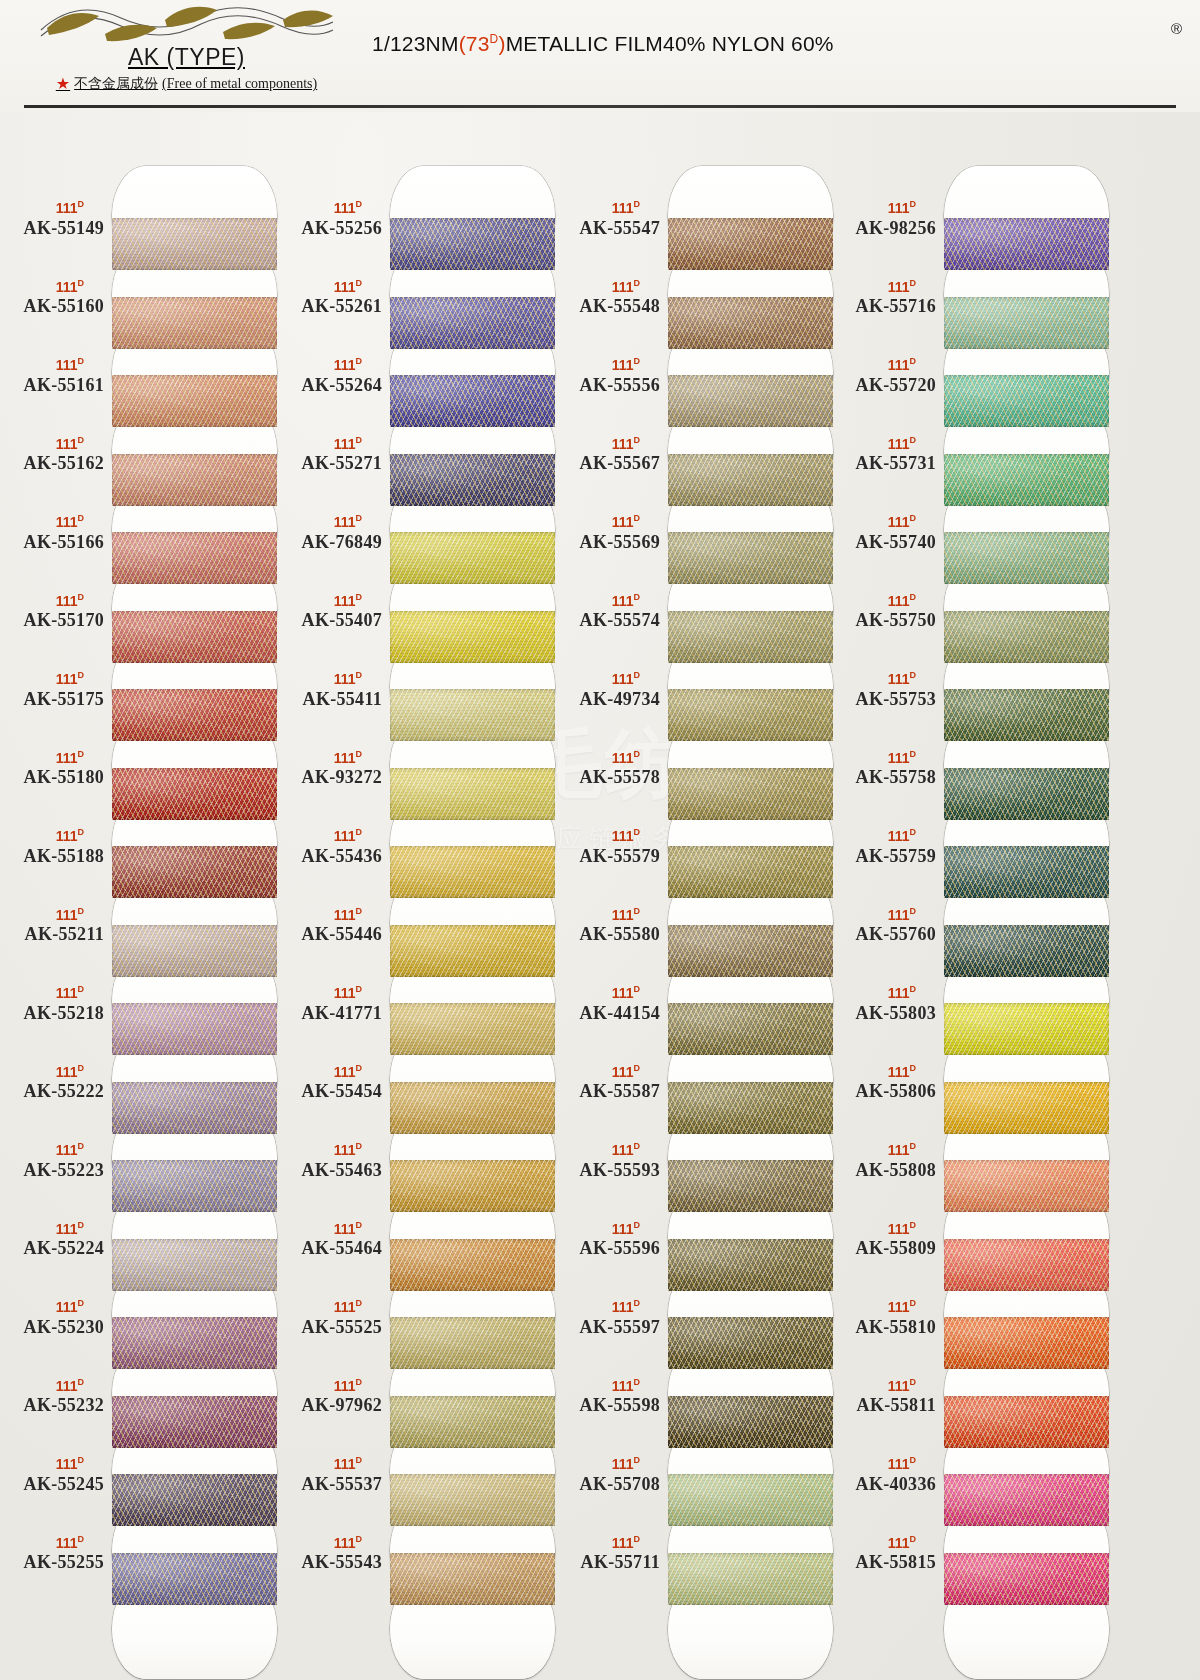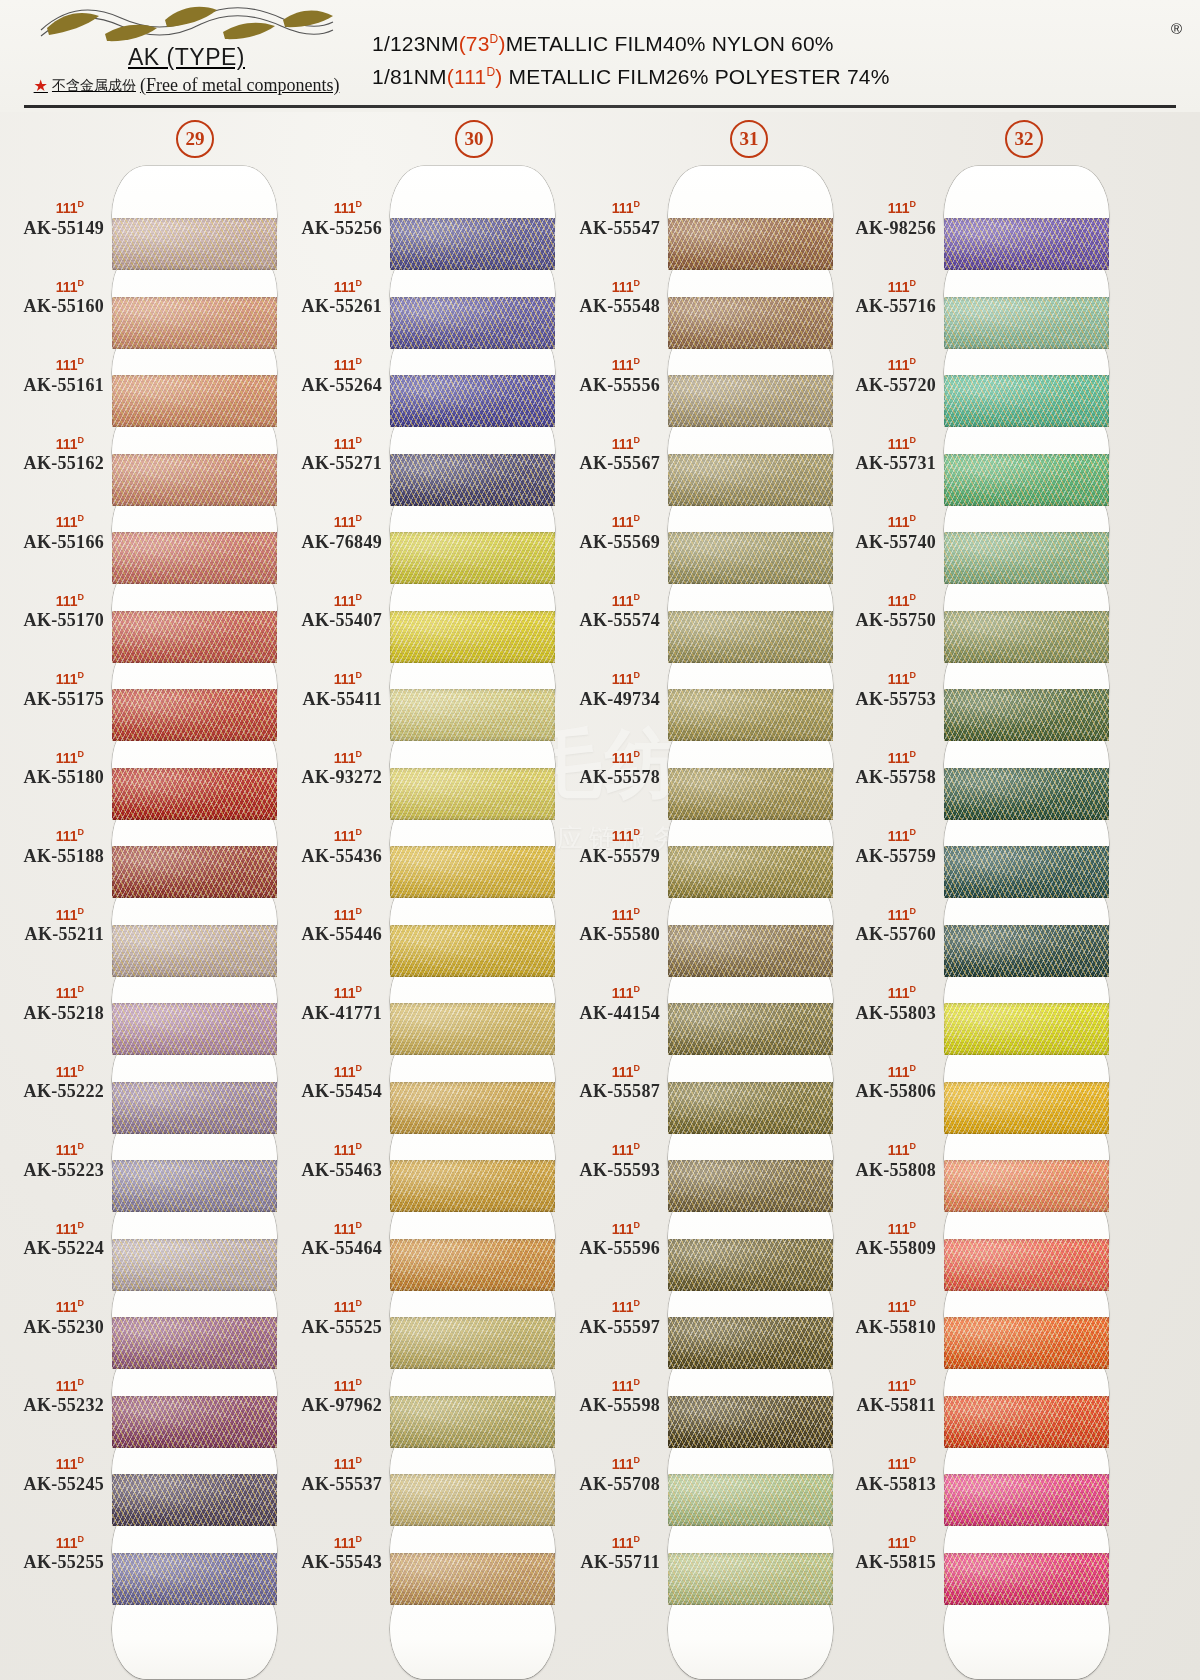--- a/index.html
+++ b/index.html
@@ -31,21 +31,21 @@
   .twist{display:block;margin:0 auto;}
   .ak-type{
     font-size:23px;letter-spacing:.5px;color:#1a1a1a;margin-top:-2px;
     font-family:"Liberation Sans", sans-serif;
   }
   .free-row{
     display:flex;align-items:center;justify-content:center;gap:4px;margin-top:4px;
   }
   .star{color:#d11f10;font-size:16px;line-height:1;}
   .free-cn{font-family:"DejaVu Sans", sans-serif;font-size:14px;color:#1a1a1a;}
-  .free-en{font-family:"Liberation Serif", serif;font-size:18px;color:#1a1a1a;}
+  .free-en{font-family:"Liberation Serif", serif;font-size:14px;color:#1a1a1a;}
 
   .hdr-mid{
     position:absolute;left:372px;top:28px;
   }
   .spec-line{
     font-size:21px;color:#111;letter-spacing:.2px;line-height:1.55;white-space:nowrap;
   }
   .spec-line .den{color:#d4380d;}
   .spec-line .den sup{font-size:12px;}
 
@@ -180,44 +180,27 @@
         <span class="star">★</span>
         <span class="free-cn">不含金属成份</span>
         <span class="free-en">(Free of metal components)</span>
       </div>
     </div>
 
     <div class="hdr-mid">
       <div class="spec-line">
         <span>1/123NM</span><span class="den"><span>(73</span><sup>D</sup><span>)</span></span><span>METALLIC FILM40%  NYLON 60%</span>
       </div>
-      <div class="spec-line">
-        <span>1/81NM</span><span class="den"><span>(111</span><sup>D</sup><span>)</span></span><span> METALLIC FILM26%  POLYESTER 74%</span>
-      </div>
     </div>
 
     <div class="hdr-logo">
       <div class="reg-mark">®</div>
     </div>
   </div>
 
-  <div class="col-numbers">
-      <div class="col-num" style="left: 176px;">
-        <span>29</span>
-      </div>
-      <div class="col-num" style="left: 455px;">
-        <span>30</span>
-      </div>
-      <div class="col-num" style="left: 730px;">
-        <span>31</span>
-      </div>
-      <div class="col-num" style="left: 1005px;">
-        <span>32</span>
-      </div>
-    </div>
 
   <div class="watermark">
     <div class="wm-main">毛纺</div>
     <div class="wm-sub">毛织供应链服务平台</div>
   </div>
 
   <div class="grid">
       <div class="column" style="left: 0px;">
         <div class="bobbin" style="top: 6px; z-index: 1;"></div>
         <div class="bobbin" style="top: 84.5px; z-index: 1;"></div>
@@ -647,21 +630,21 @@
           <div class="code-label">AK-55810</div>
         </div>
         <div class="thread" title="AK-55811" style="top: 1235.5px; background: rgb(232, 66, 28); z-index: 2;"></div>
         <div class="label" style="top: 1217.5px; z-index: 3;">
           <div class="den-label">111<sup>D</sup></div>
           <div class="code-label">AK-55811</div>
         </div>
         <div class="thread" title="AK-55813" style="top: 1314px; background: rgb(236, 59, 134); z-index: 2;"></div>
         <div class="label" style="top: 1296px; z-index: 3;">
           <div class="den-label">111<sup>D</sup></div>
-          <div class="code-label">AK-55813</div>
+          <div class="code-label">AK-40336</div>
         </div>
         <div class="thread" title="AK-55815" style="top: 1392.5px; background: rgb(234, 47, 116); z-index: 2;"></div>
         <div class="label" style="top: 1374.5px; z-index: 3;">
           <div class="den-label">111<sup>D</sup></div>
           <div class="code-label">AK-55815</div>
         </div>
       </div>
     </div>
 
 </div>

